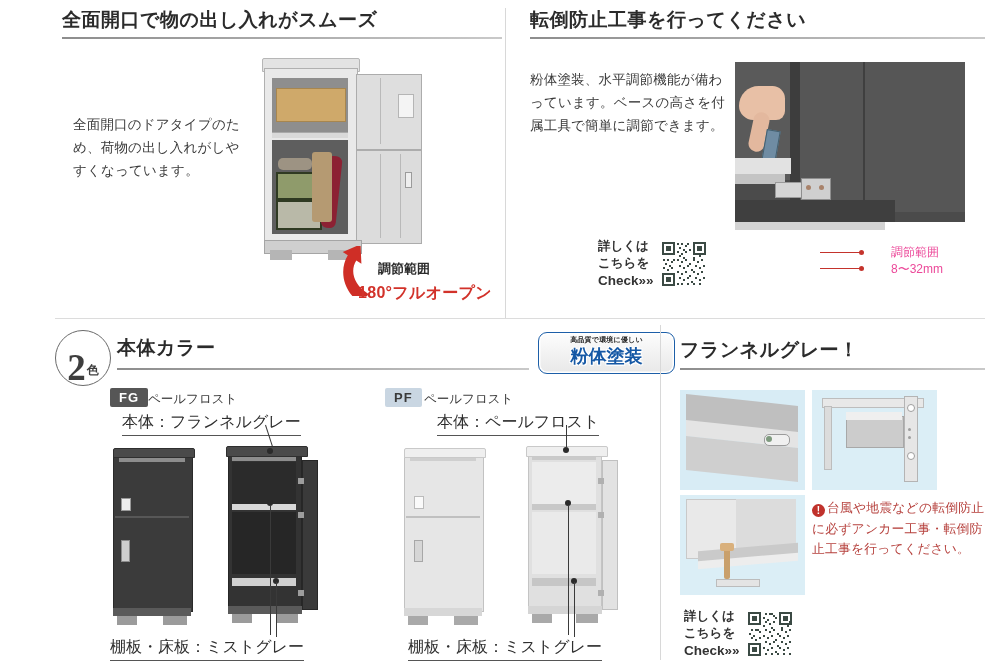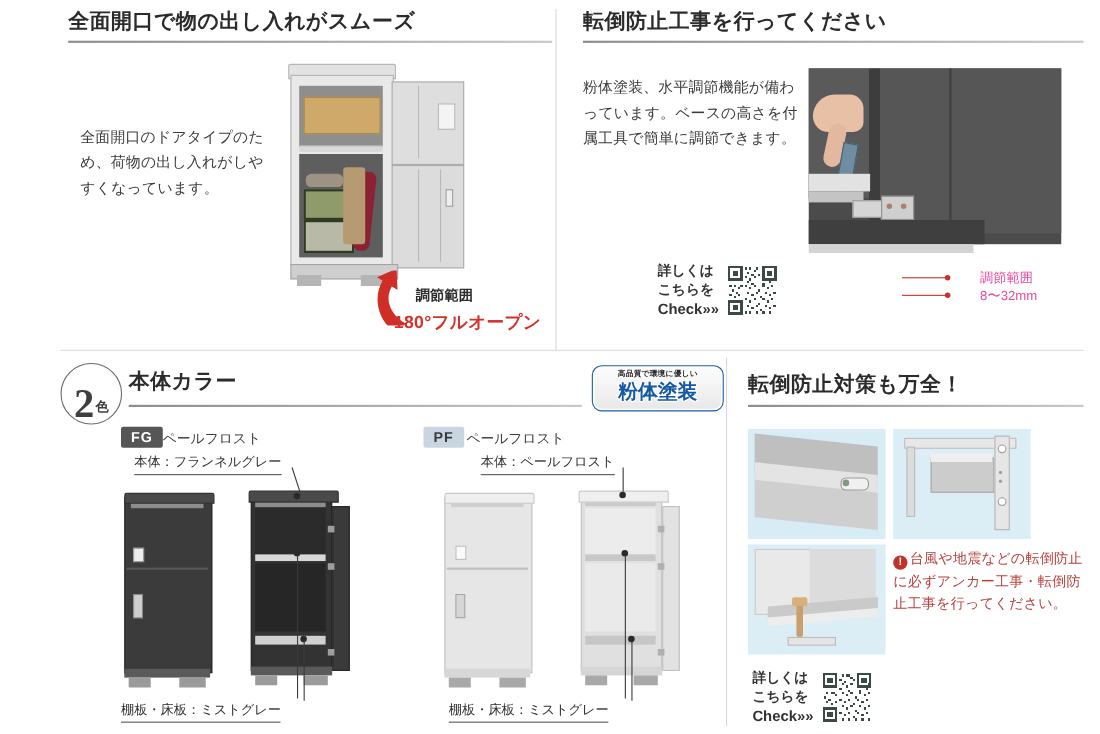--- a/index.html
+++ b/index.html
@@ -45,27 +45,27 @@
            display:flex;align-items:flex-end;justify-content:center;background:#fff;}
   .circle2 .num{font-size:37px;font-weight:bold;color:#3e3e3e;line-height:.92;font-family:"Liberation Serif",serif;}
   .circle2 .iro{font-size:12px;font-weight:bold;color:#3e3e3e;padding-bottom:6px;padding-left:1px;}
 
   
   .chip{position:absolute;display:inline-block;color:#fff;font-weight:bold;font-size:13px;
         padding:2px 9px;border-radius:2px;letter-spacing:1px;}
   .chip-fg{background:#565656;}
   .chip-pf{background:#c9d6e2;color:#3a3a3a;}
   .chip-label{position:absolute;font-size:12.5px;color:#3c3c3c;white-space:nowrap;}
-  .underlabel{position:absolute;font-size:12px;color:#2f2f2f;white-space:nowrap;
+  .underlabel{position:absolute;font-size:16px;color:#2f2f2f;white-space:nowrap;
               border-bottom:1px solid #555;padding-bottom:2px;font-weight:500;}
 
   
   .powder{position:absolute;width:118px;height:40px;border-radius:9px;
           background:linear-gradient(#fdfdfd,#e8e8e8);border:1.6px solid #1d5fa8;
-          box-shadow:0 0 0 1.5px #fff inset;}
+          box-shadow:0 0 0 1.5px #fff inset;padding-left:17px;}
   .powder .arc{position:absolute;top:2px;left:0;right:0;text-align:center;font-size:7px;
                color:#2a2a2a;font-weight:bold;letter-spacing:.2px;}
   .powder .main{position:absolute;top:11px;left:0;right:0;text-align:center;font-size:18px;
                 font-weight:bold;color:#1558a5;letter-spacing:0;
                 text-shadow:1px 1px 0 #fff,-1px -1px 0 #fff,1px -1px 0 #fff,-1px 1px 0 #fff;}
 
   
   .warn{position:absolute;font-size:12.8px;line-height:1.62;color:#b6413d;letter-spacing:.2px;}
   .warn .bang{display:inline-block;width:13px;height:13px;border-radius:50%;background:#c0322c;
               color:#fff;font-size:10px;font-weight:bold;text-align:center;line-height:13px;
@@ -354,21 +354,21 @@
 <div class="dot" style="left:563px;top:447px;"></div>
 <div class="dot" style="left:565px;top:500px;"></div>
 <div class="dot" style="left:571px;top:578px;"></div>
 <div class="leader" style="left:568px;top:505px;width:1px;height:130px;"></div>
 <div class="leader" style="left:574px;top:582px;width:1px;height:55px;"></div>
 <div class="underlabel" style="left:408px;top:637px;">棚板・床板：ミストグレー</div>
 
 <div class="abs" style="left:660px;top:325px;width:1px;height:335px;background:#d8d8d8;"></div>
 
 <div class="sec-head" style="left:680px;top:340px;width:305px;">
-  <div class="h-title">転倒防止対策も万全！</div>
+  <div class="h-title">フランネルグレー！</div>
   <div class="rule" style="top:28px;width:305px;"></div>
 </div>
 
 <div class="photo" style="left:680px;top:390px;width:125px;height:100px;background:#d8ecf5;">
   <div class="abs" style="left:6px;top:10px;width:112px;height:40px;background:#bfbfbf;transform:skewY(6deg);"></div>
   <div class="abs" style="left:6px;top:36px;width:112px;height:16px;background:#e4e4e4;transform:skewY(6deg);"></div>
   <div class="abs" style="left:6px;top:52px;width:112px;height:34px;background:#cfcfcf;transform:skewY(6deg);"></div>
   <div class="abs" style="left:84px;top:44px;width:24px;height:10px;background:#f0f0f0;border:1px solid #9b9b9b;border-radius:5px;"></div>
   <div class="abs" style="left:86px;top:46px;width:6px;height:6px;border-radius:50%;background:#7f9a7f;"></div>
 </div>

